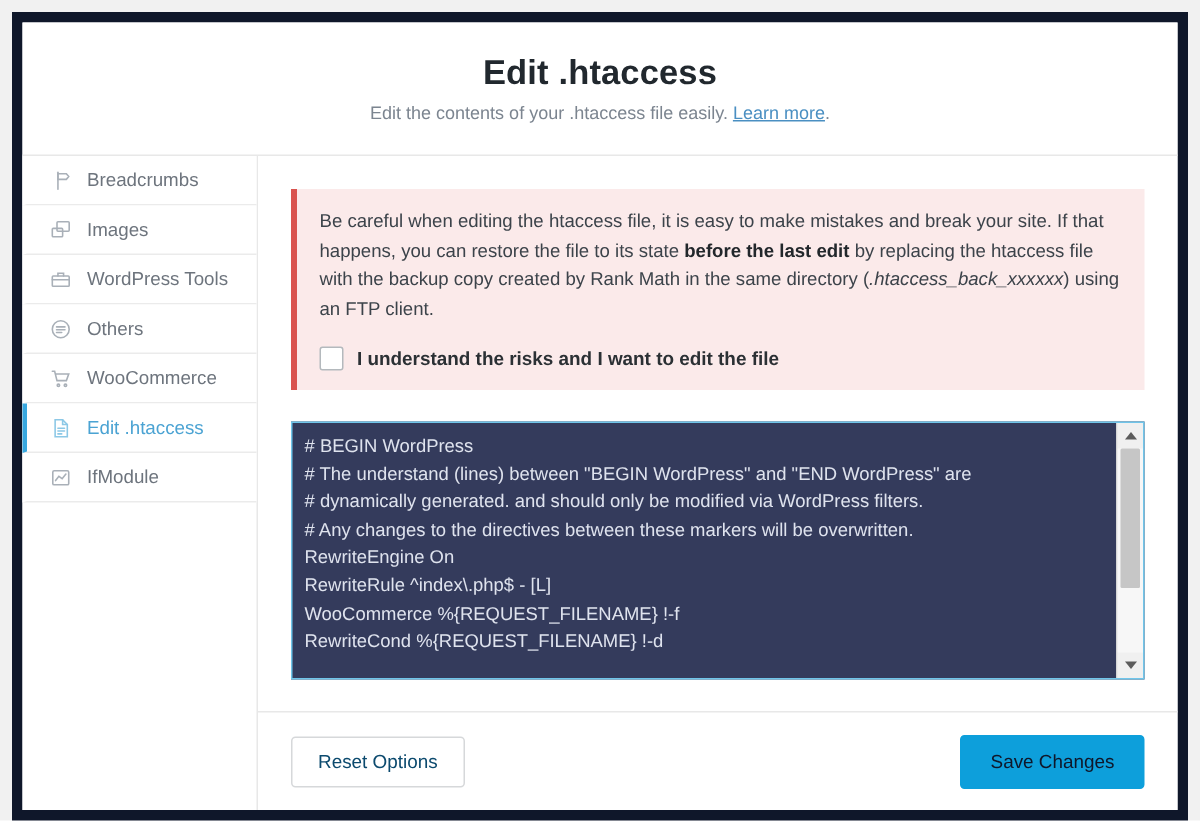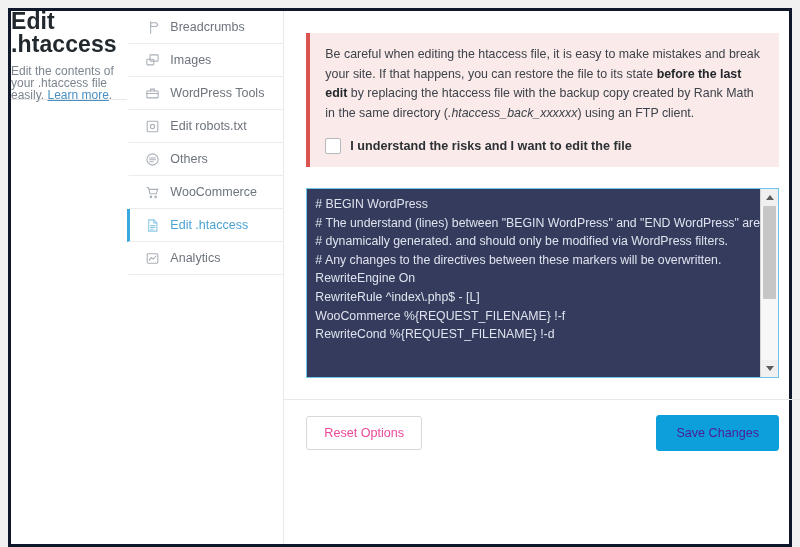--- a/index.html
+++ b/index.html
@@ -20,24 +20,24 @@
     height: 547px;
     box-sizing: border-box;
     padding: 8px 8px 0 8px;
   }
 
   .card {
     position: relative;
     width: 784px;
     height: 539px;
     background: #ffffff;
-    border: 3px solid #0f172a;
-    box-sizing: border-box;
-    display: flex;
-    flex-direction: row;
+    border: 7px solid #0f172a;
+    box-sizing: border-box;
+    display: flex;
+    flex-direction: column;
   }
 
   
   .header {
     height: 89px;
     box-sizing: border-box;
     border-bottom: 1px solid #e8e8e8;
     display: flex;
     flex-direction: column;
     align-items: center;
@@ -107,21 +107,21 @@
   }
   .nav-item.active .ico { color: #8cc8e6; }
 
   
   .content {
     flex: 1;
     min-width: 0;
     display: flex;
     flex-direction: column;
     background: #fff;
-    padding: 22px 10px 0 22px;
+    padding: 22px 22px 0 22px;
     box-sizing: border-box;
   }
 
   .notice {
     background: #fbeaea;
     border-left: 4px solid #d9534f;
     box-sizing: border-box;
     padding: 12px 16px 13px 15px;
   }
   .notice p {
@@ -239,27 +239,27 @@
   }
   .btn {
     font-size: 12.6px;
     border-radius: 3px;
     cursor: pointer;
     box-sizing: border-box;
   }
   .btn-reset {
     background: #fff;
     border: 1px solid #d6d8da;
-    color: #ec4899;
+    color: #0c4a6e;
     padding: 9px 17px;
   }
   .btn-save {
     background: #0d9fdb;
     border: 1px solid #0d9fdb;
-    color: #4c1d95;
+    color: #0f172a;
     padding: 10px 19px;
   }
 </style>
 </head>
 <body>
 
 <div class="page">
   <div class="card">
 
     <div class="header">
@@ -296,29 +296,20 @@
           <span class="ico">
             <svg width="15" height="15" viewBox="0 0 24 24" fill="none" stroke="currentColor" stroke-width="1.7" stroke-linecap="round">
               <rect x="3" y="8" width="18" height="11" rx="1"></rect>
                 <path d="M9 8V5h6v3"></path>
                 <line x1="3" y1="12" x2="21" y2="12"></line>
             </svg>
           </span>
           <span>WordPress Tools</span>
         </div>
 
-        <div class="nav-item">
-          <span class="ico">
-            <svg width="15" height="15" viewBox="0 0 24 24" fill="none" stroke="currentColor" stroke-width="1.7" stroke-linecap="round">
-              <rect x="3.5" y="3.5" width="17" height="17" rx="1.5"></rect>
-                <circle cx="12" cy="12" r="3.4"></circle>
-            </svg>
-          </span>
-          <span>Edit robots.txt</span>
-        </div>
 
         <div class="nav-item">
           <span class="ico">
             <svg width="15" height="15" viewBox="0 0 24 24" fill="none" stroke="currentColor" stroke-width="1.7" stroke-linecap="round">
               <circle cx="12" cy="12" r="9"></circle>
                 <line x1="7.5" y1="9.5" x2="16.5" y2="9.5"></line>
                 <line x1="7.5" y1="12.5" x2="16.5" y2="12.5"></line>
                 <line x1="7.5" y1="15.5" x2="13" y2="15.5"></line>
             </svg>
           </span>
@@ -349,21 +340,21 @@
           <span>Edit .htaccess</span>
         </div>
 
         <div class="nav-item">
           <span class="ico">
             <svg width="15" height="15" viewBox="0 0 24 24" fill="none" stroke="currentColor" stroke-width="1.7" stroke-linecap="round">
               <rect x="3.5" y="4.5" width="17" height="15" rx="1.5"></rect>
                 <polyline points="6.5,15 10,10.5 13.5,13 17.5,8"></polyline>
             </svg>
           </span>
-          <span>Analytics</span>
+          <span>IfModule</span>
         </div>
 
       </div>
 
       <div class="content">
 
         <div class="notice">
           <p><span>Be careful when editing the htaccess file, it is easy to make mistakes and break your site. If that happens, you can restore the file to its state </span><b>before the last edit</b><span> by replacing the htaccess file with the backup copy created by Rank Math in the same directory (</span><i>.htaccess_back_xxxxxx</i><span>) using an FTP client.</span></p>
 
           <div class="risk-row">

